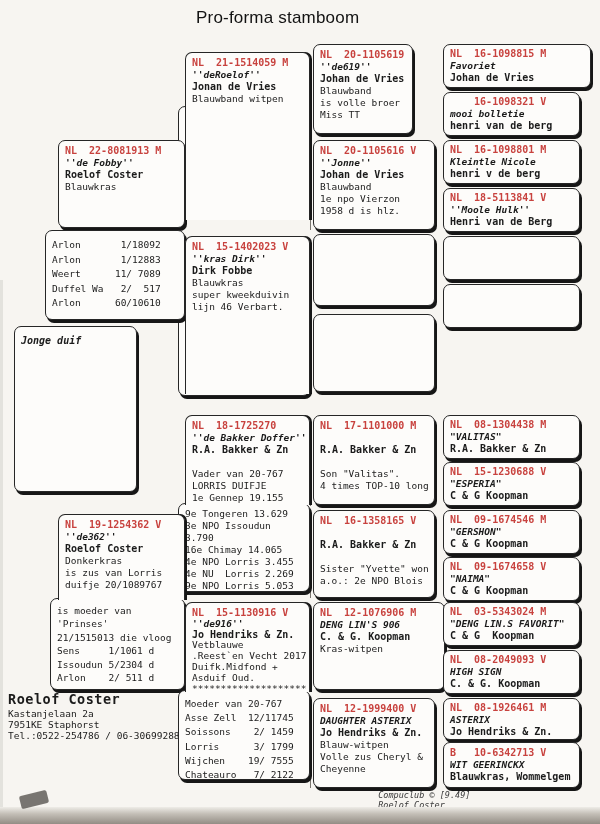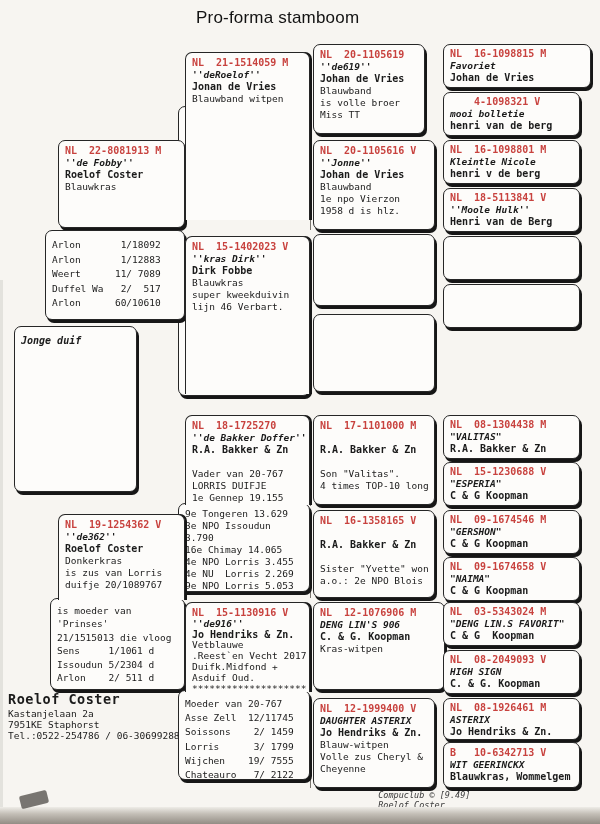--- a/index.html
+++ b/index.html
@@ -149,21 +149,21 @@
   <div class="ring">NL  15-1130916 V</div>
   <div class="pname">''de916''</div>
   <div class="owner">Jo Hendriks &amp; Zn.</div>
   <div class="desc">Vetblauwe
 .Reest`en Vecht 2017
 Duifk.Midfond +
 Asduif Oud.
 ********************</div>
 </div>
 
-<div class="card" style="left:313px;top:44px;width:112px;height:90px;">
+<div class="card" style="left:313px;top:44px;width:100px;height:90px;">
   <div class="ring">NL  20-1105619</div>
   <div class="pname">''de619''</div>
   <div class="owner">Johan de Vries</div>
   <div class="desc">Blauwband
 is volle broer
 Miss TT</div>
 </div>
 <div class="card" style="left:313px;top:140px;width:122px;height:90px;">
   <div class="ring">NL  20-1105616 V</div>
   <div class="pname">''Jonne''</div>
@@ -204,21 +204,21 @@
 Volle zus Cheryl &amp;
 Cheyenne</div>
 </div>
 
 <div class="card" style="left:443px;top:44px;width:148px;height:44px;padding-top:3px;">
   <div class="ring">NL  16-1098815 M</div>
   <div class="pname">Favoriet</div>
   <div class="owner">Johan de Vries</div>
 </div>
 <div class="card" style="left:443px;top:92px;width:137px;height:44px;padding-top:3px;">
-  <div class="ring">    4-1098321 V</div>
+  <div class="ring">    16-1098321 V</div>
   <div class="pname">mooi bolletie</div>
   <div class="owner">henri van de berg</div>
 </div>
 <div class="card" style="left:443px;top:140px;width:137px;height:44px;padding-top:3px;">
   <div class="ring">NL  16-1098801 M</div>
   <div class="pname">Kleintle Nicole</div>
   <div class="owner">henri v de berg</div>
 </div>
 <div class="card" style="left:443px;top:188px;width:137px;height:44px;padding-top:3px;">
   <div class="ring">NL  18-5113841 V</div>

